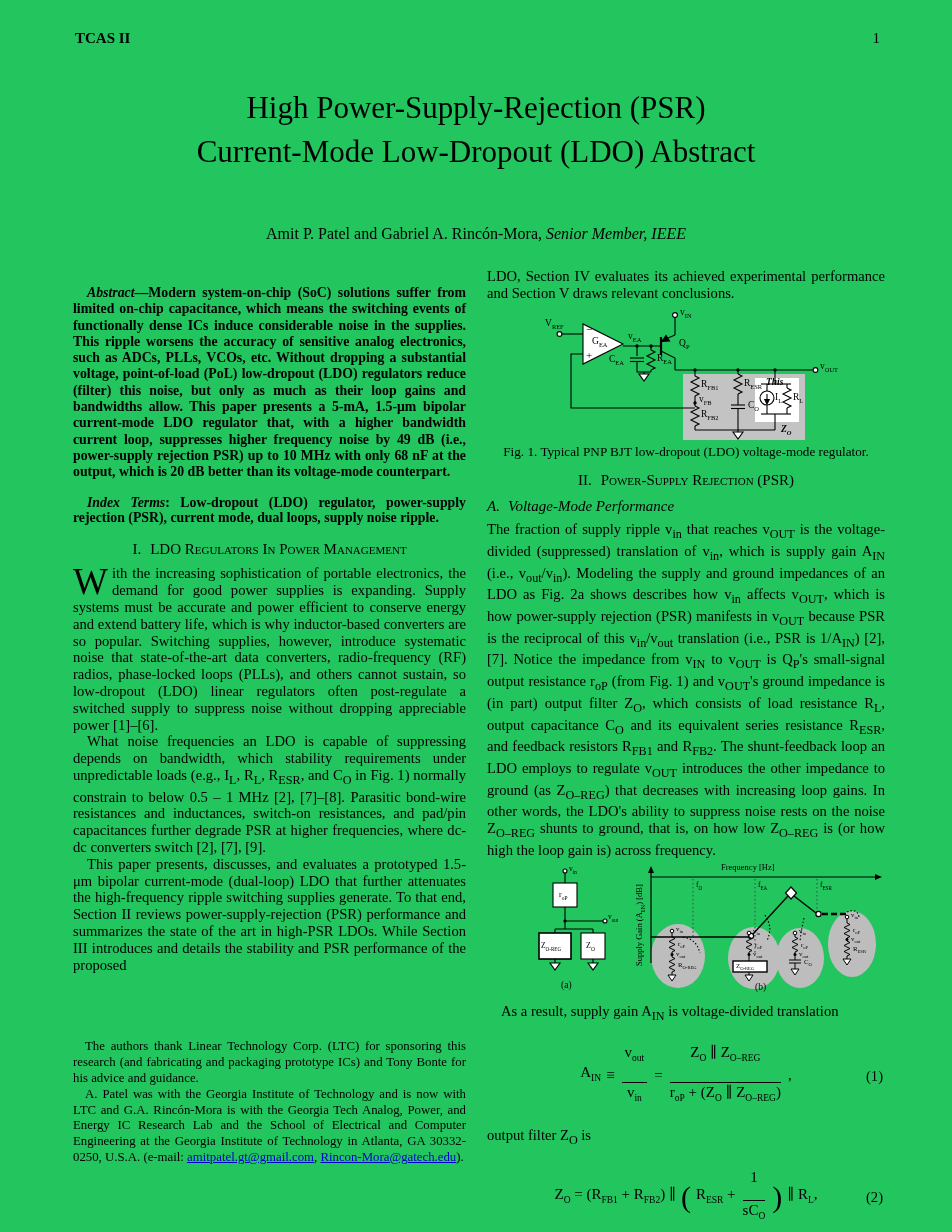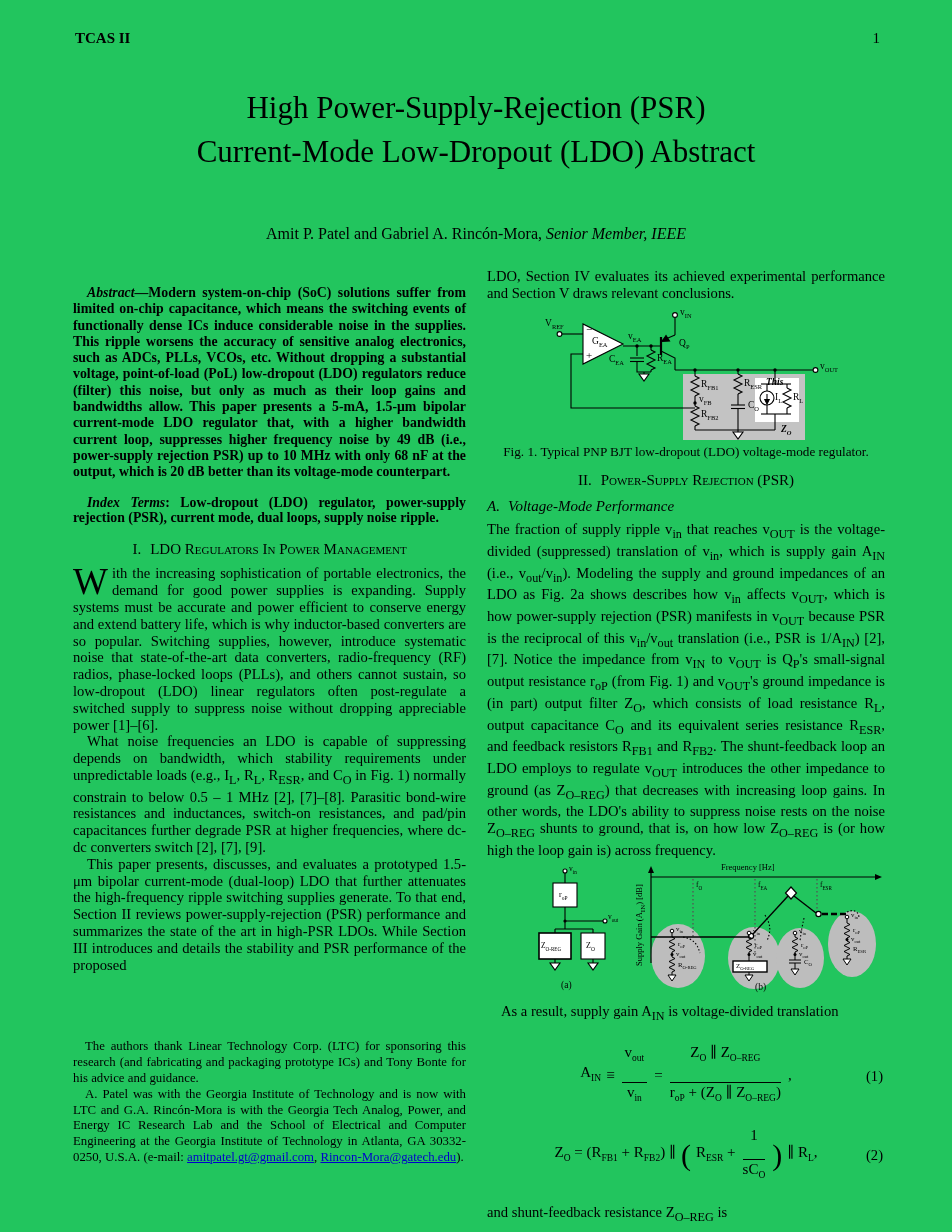--- a/index.html
+++ b/index.html
@@ -338,20 +338,21 @@
       </span>
       <span>=</span>
       <span class="frac">
         <span class="fn">Z<sub>O</sub> ∥ Z<sub>O–REG</sub></span>
         <span class="fd">r<sub>oP</sub> + (Z<sub>O</sub> ∥ Z<sub>O–REG</sub>)</span>
       </span>
       <span>,</span>
       <span class="eq-num">(1)</span>
     </div>
 
+    <p>output filter Z<sub>O</sub> is</p>
 
     <div class="eq-row">
       <span>Z<sub>O</sub> = (R<sub>FB1</sub> + R<sub>FB2</sub>) ∥</span>
       <span class="bigp">(</span>
       <span>R<sub>ESR</sub> +</span>
       <span class="frac">
         <span class="fn">1</span>
         <span class="fd">sC<sub>O</sub></span>
       </span>
       <span class="bigp">)</span>

